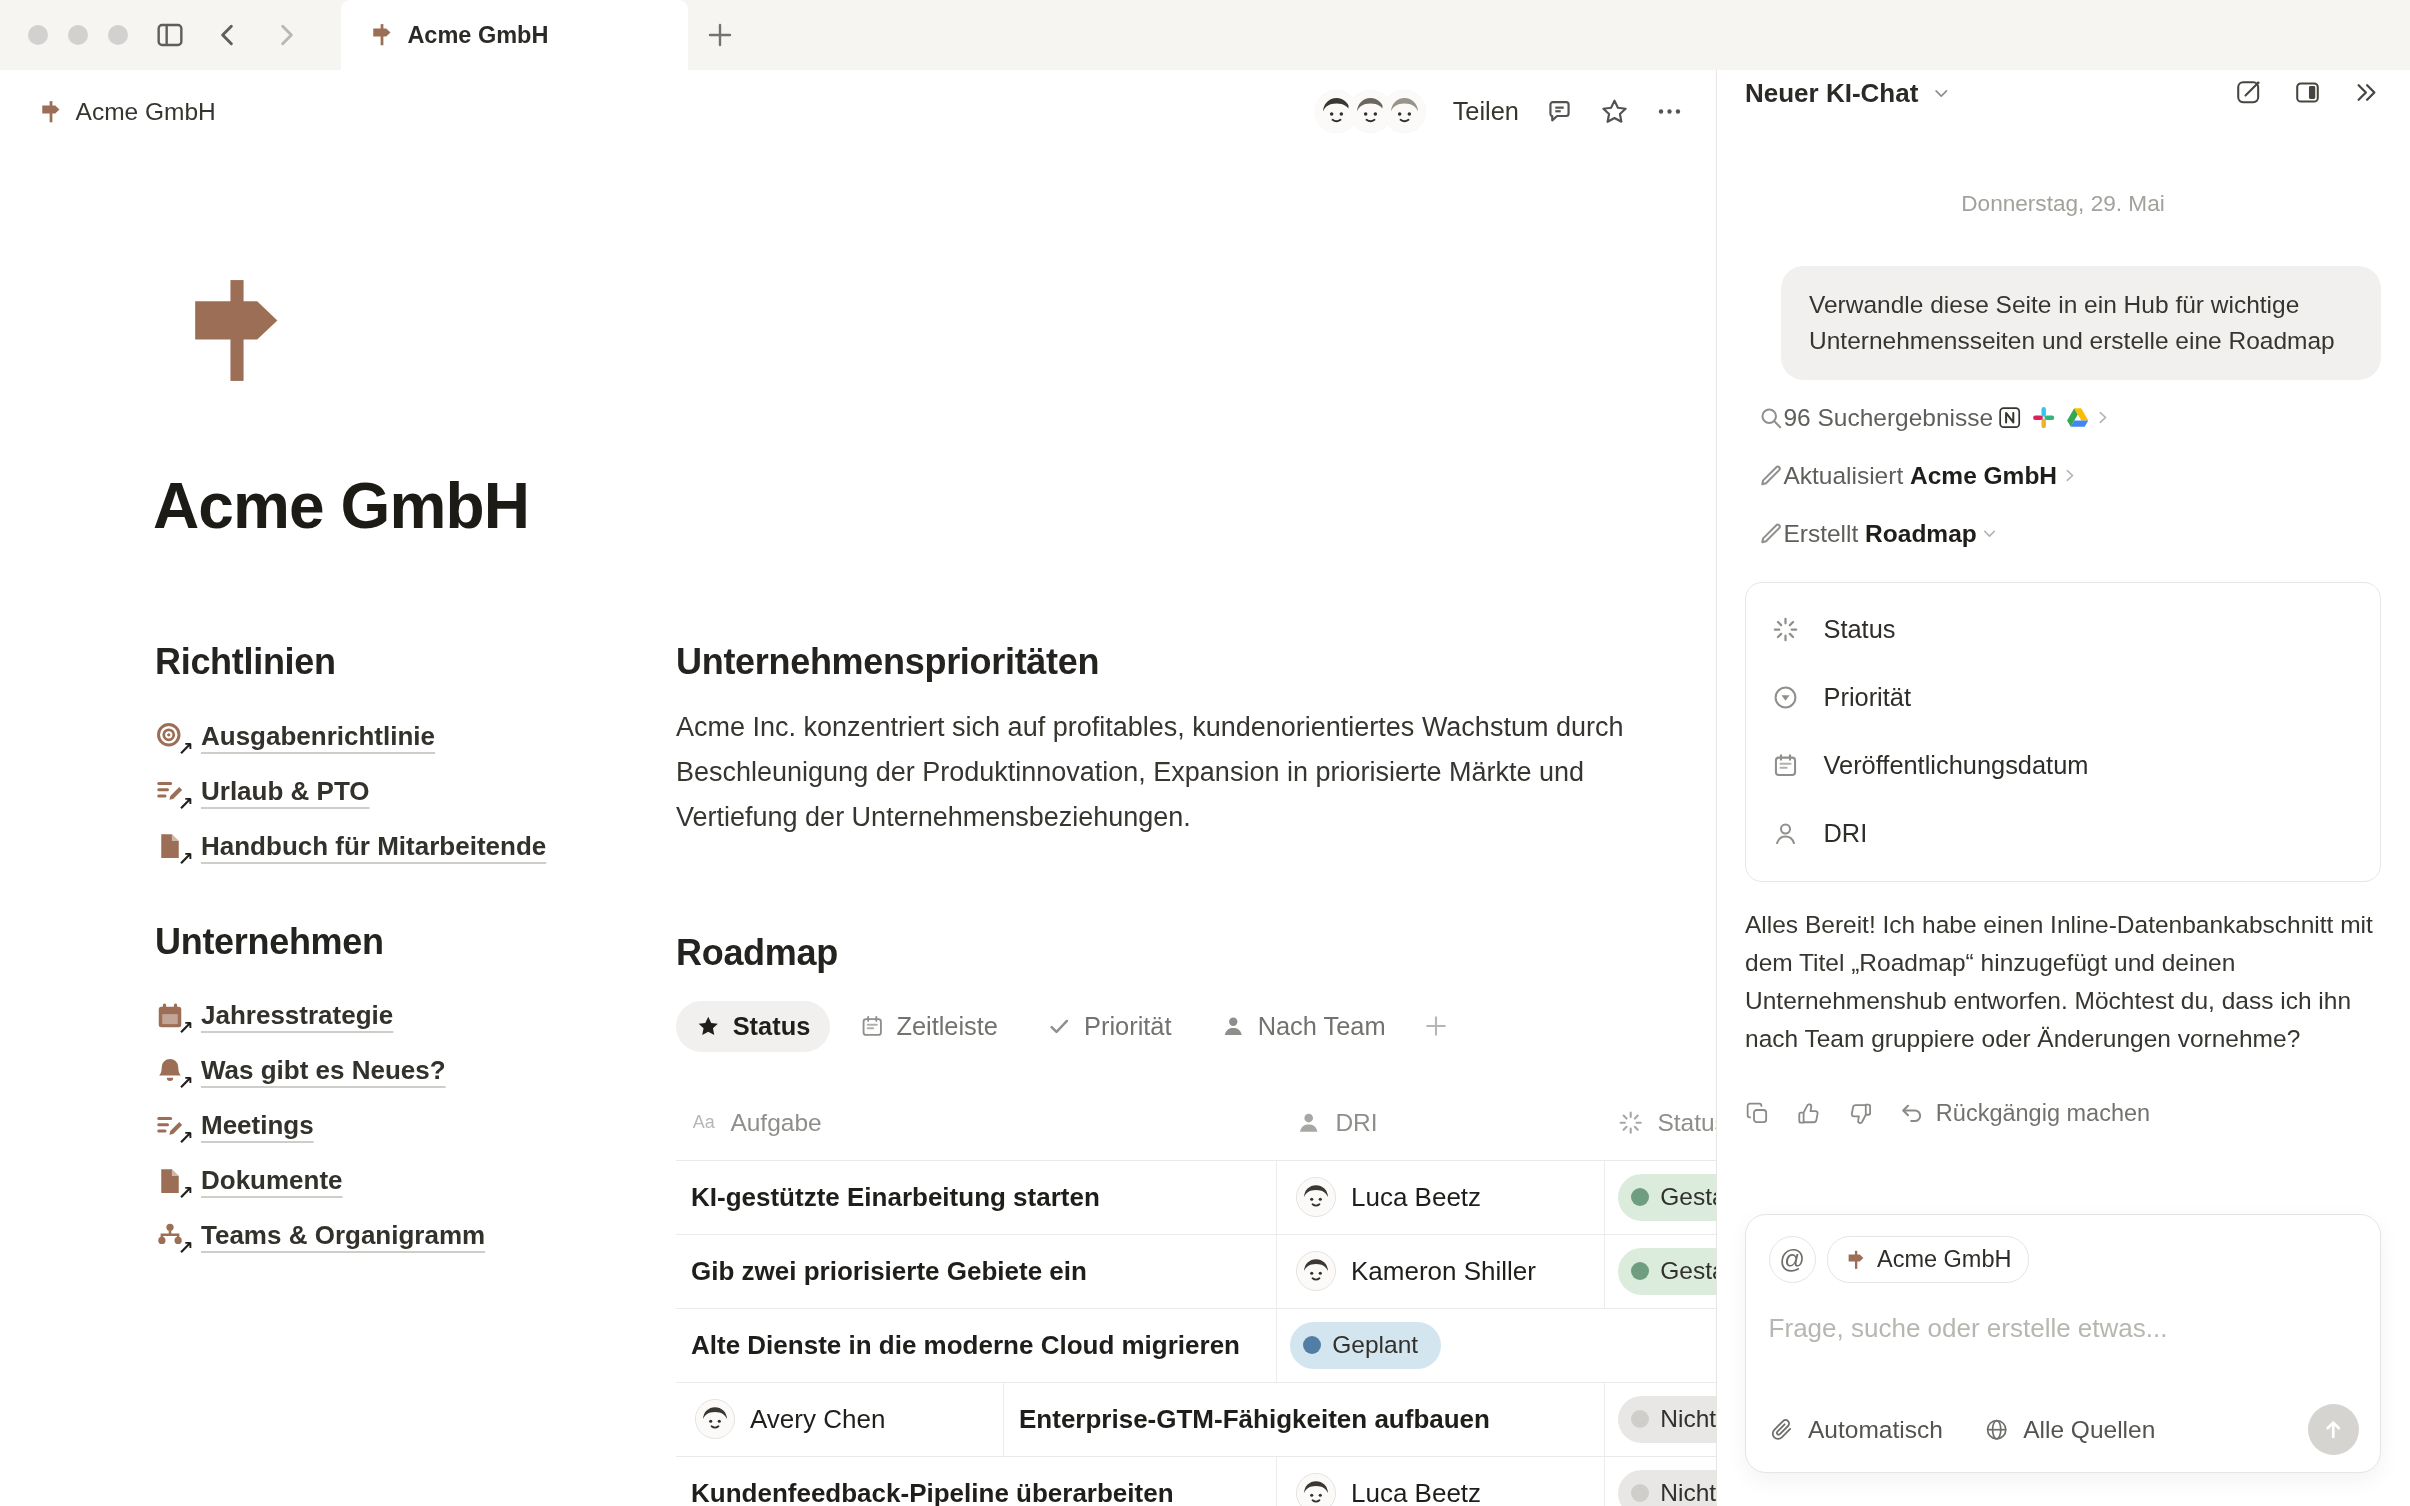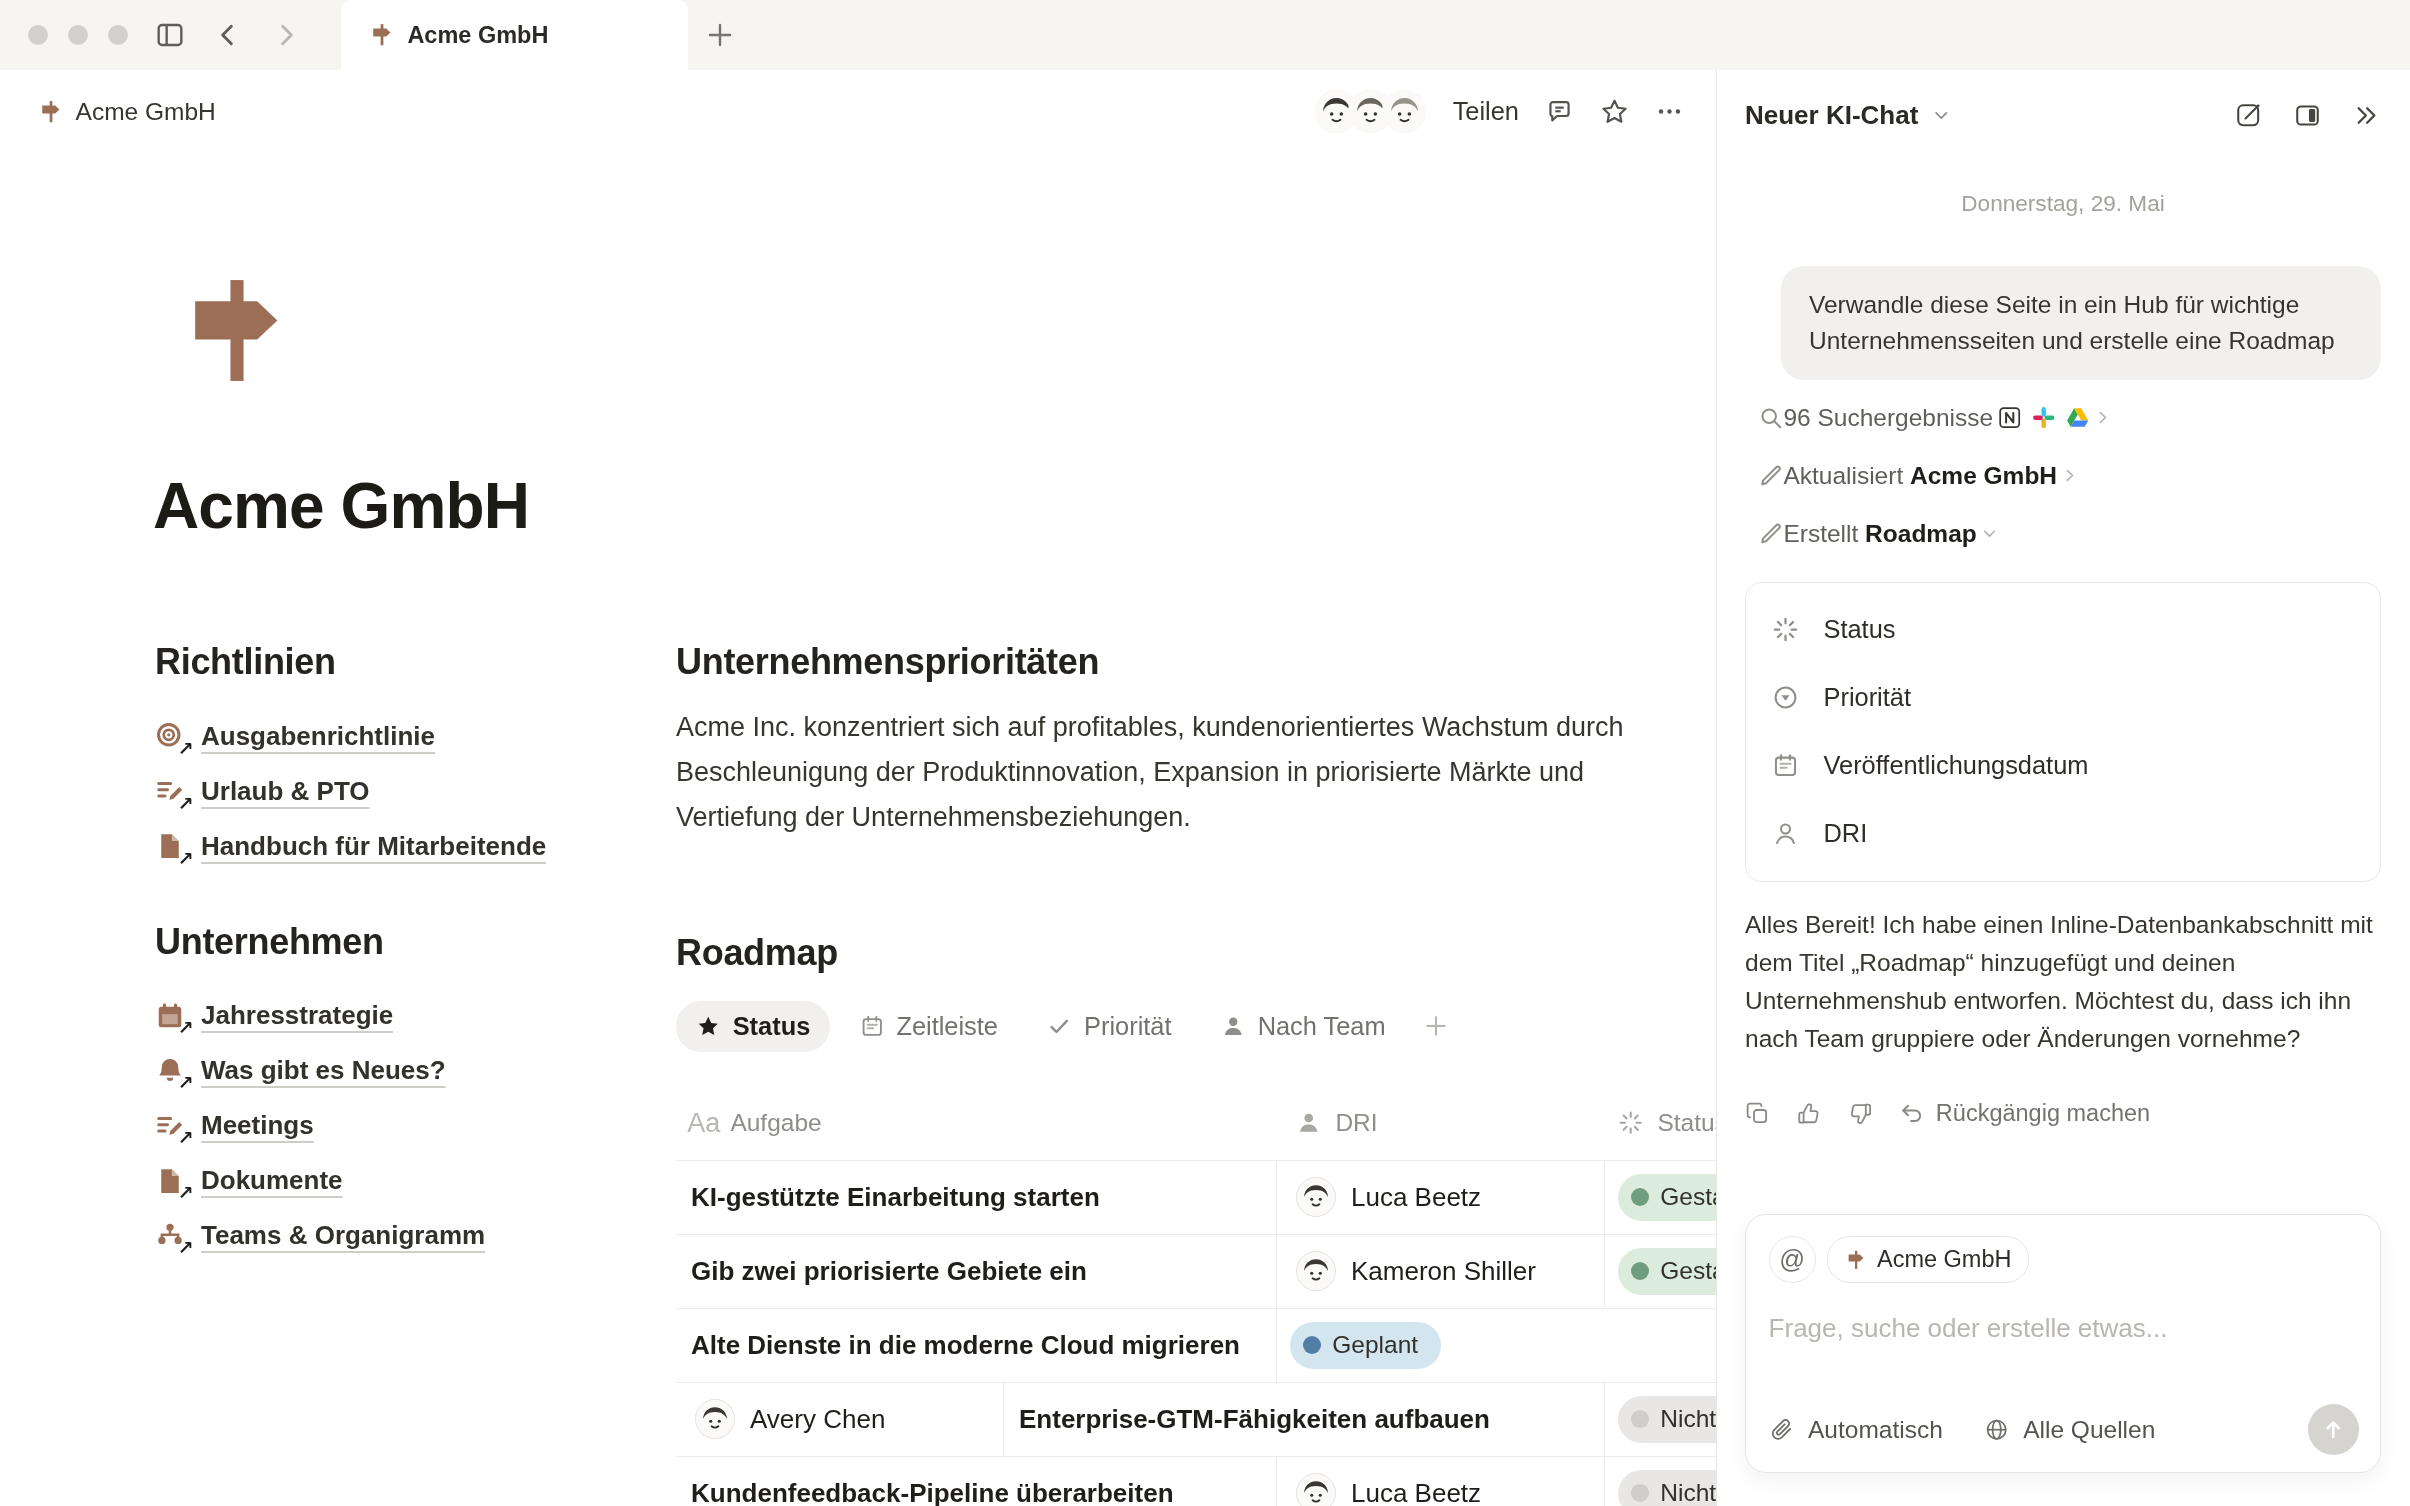--- a/index.html
+++ b/index.html
@@ -59,40 +59,40 @@
         font-size:25.4px;color:#73726e;cursor:pointer;}
   .view .ic{width:24.5px;height:24.5px;color:#8f8e8a;}
   .view.active{background:#f1f0ee;color:#1f1e1b;font-weight:700;}
   .view.active .ic{color:#1f1e1b;}
   .views .plus{width:28px;height:28px;color:#b7b5b1;margin-left:7.5px;}
 
   .rtable{margin-top:34px;width:1375px;}
   .thead{display:flex;height:73px;align-items:center;font-size:24.5px;color:#8f8e8a;}
   .th{display:flex;align-items:center;gap:14px;box-sizing:border-box;}
   .th .ic{width:25.4px;height:25.4px;color:#a9a7a3;}
-  .aa{font-size:27px;color:#b9b7b3;font-weight:400;}
+  .aa{font-size:18px;color:#b9b7b3;font-weight:400;}
   .cw1{width:601px;padding-left:15px;}
   .cw2{width:328px;padding-left:19px;}
   .cw3{width:443px;padding-left:13px;}
   .trow{display:flex;height:73px;align-items:center;border-top:0.9px solid #ebeae7;font-size:26px;color:#1f1e1b;cursor:pointer;}
   .td{box-sizing:border-box;display:flex;align-items:center;height:100%;}
   .td.cw1{border-right:0.9px solid #ececе9;border-right:0.9px solid #ececEA;font-weight:700;}
   .td.cw2{border-right:0.9px solid #ececEA;gap:15px;font-weight:400;}
   .davatar{width:38px;height:38px;border-radius:50%;background:#fbfaf8;border:0.9px solid #e3e2df;overflow:hidden;}
   .pill{display:inline-flex;align-items:center;gap:11.3px;height:47px;border-radius:23.5px;
         padding:0 22.6px 0 13px;font-size:24.5px;color:#32302c;white-space:nowrap;}
   .pill .dot{width:18px;height:18px;border-radius:50%;}
   .pill.green{background:#dcecdc;} .pill.green .dot{background:#6f9d7f;}
   .pill.blue{background:#d3e5ef;} .pill.blue .dot{background:#527da5;}
   .pill.gray{background:#e8e7e5;} .pill.gray .dot{background:#cfcecb;}
 
   
   .ai{position:absolute;left:1716px;top:70px;width:695px;height:1437px;background:#fff;
       border-left:0.9px solid #e7e6e3;box-sizing:border-box;padding:0 30px 0 28px;font-size:24.5px;}
-  .ai-header{display:flex;align-items:center;height:75px;margin-top:7.5px;}
+  .ai-header{display:flex;align-items:flex-start;height:75px;margin-top:7.5px;}
   .ai-title{font-size:26px;font-weight:700;color:#2c2a26;display:flex;align-items:center;gap:11.3px;}
   .ai-title .ic{width:22.6px;height:22.6px;color:#8f8e8a;}
   .ai-hicons{margin-left:auto;display:flex;align-items:center;gap:30px;}
   .ai-hicons .ic{width:29px;height:29px;color:#47453f;}
   .ai-date{text-align:center;color:#a3a19c;font-size:22.6px;margin-top:38px;}
   .bubble{margin-top:49px;margin-left:36px;background:#f1f0ee;border-radius:22.6px;
           padding:21px 28px;font-size:24.5px;line-height:36px;color:#37352f;}
   .steps{margin-top:9.4px;}
   .step{display:flex;align-items:center;height:58px;padding-left:13px;color:#5f5e5a;cursor:pointer;}
   .step .lead{width:25.4px;height:25.4px;color:#908f8b;}

